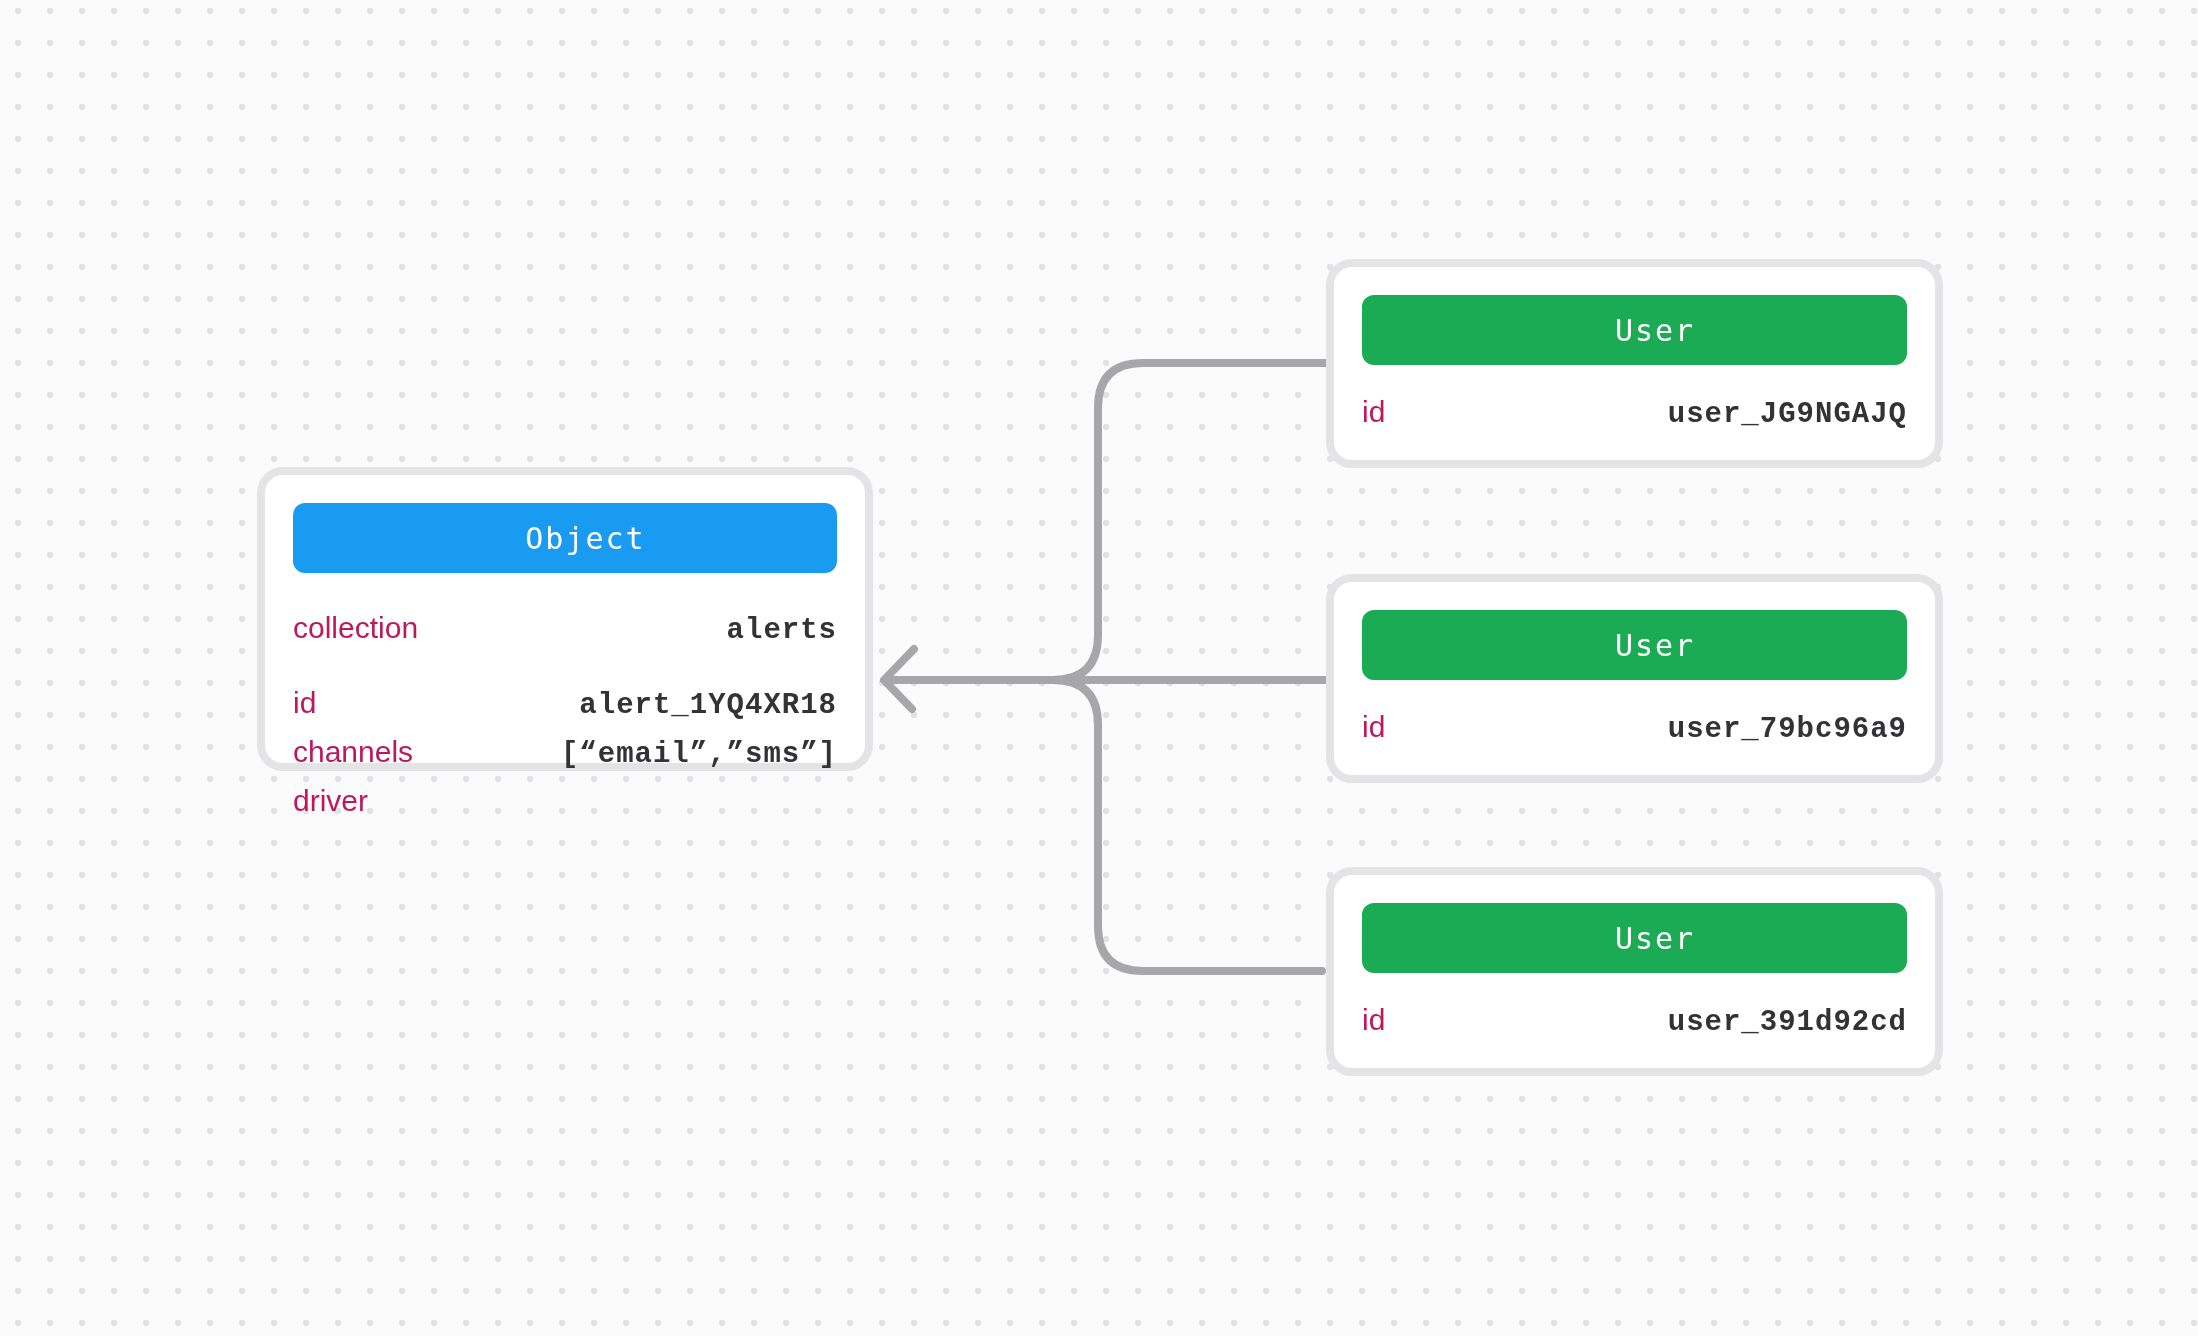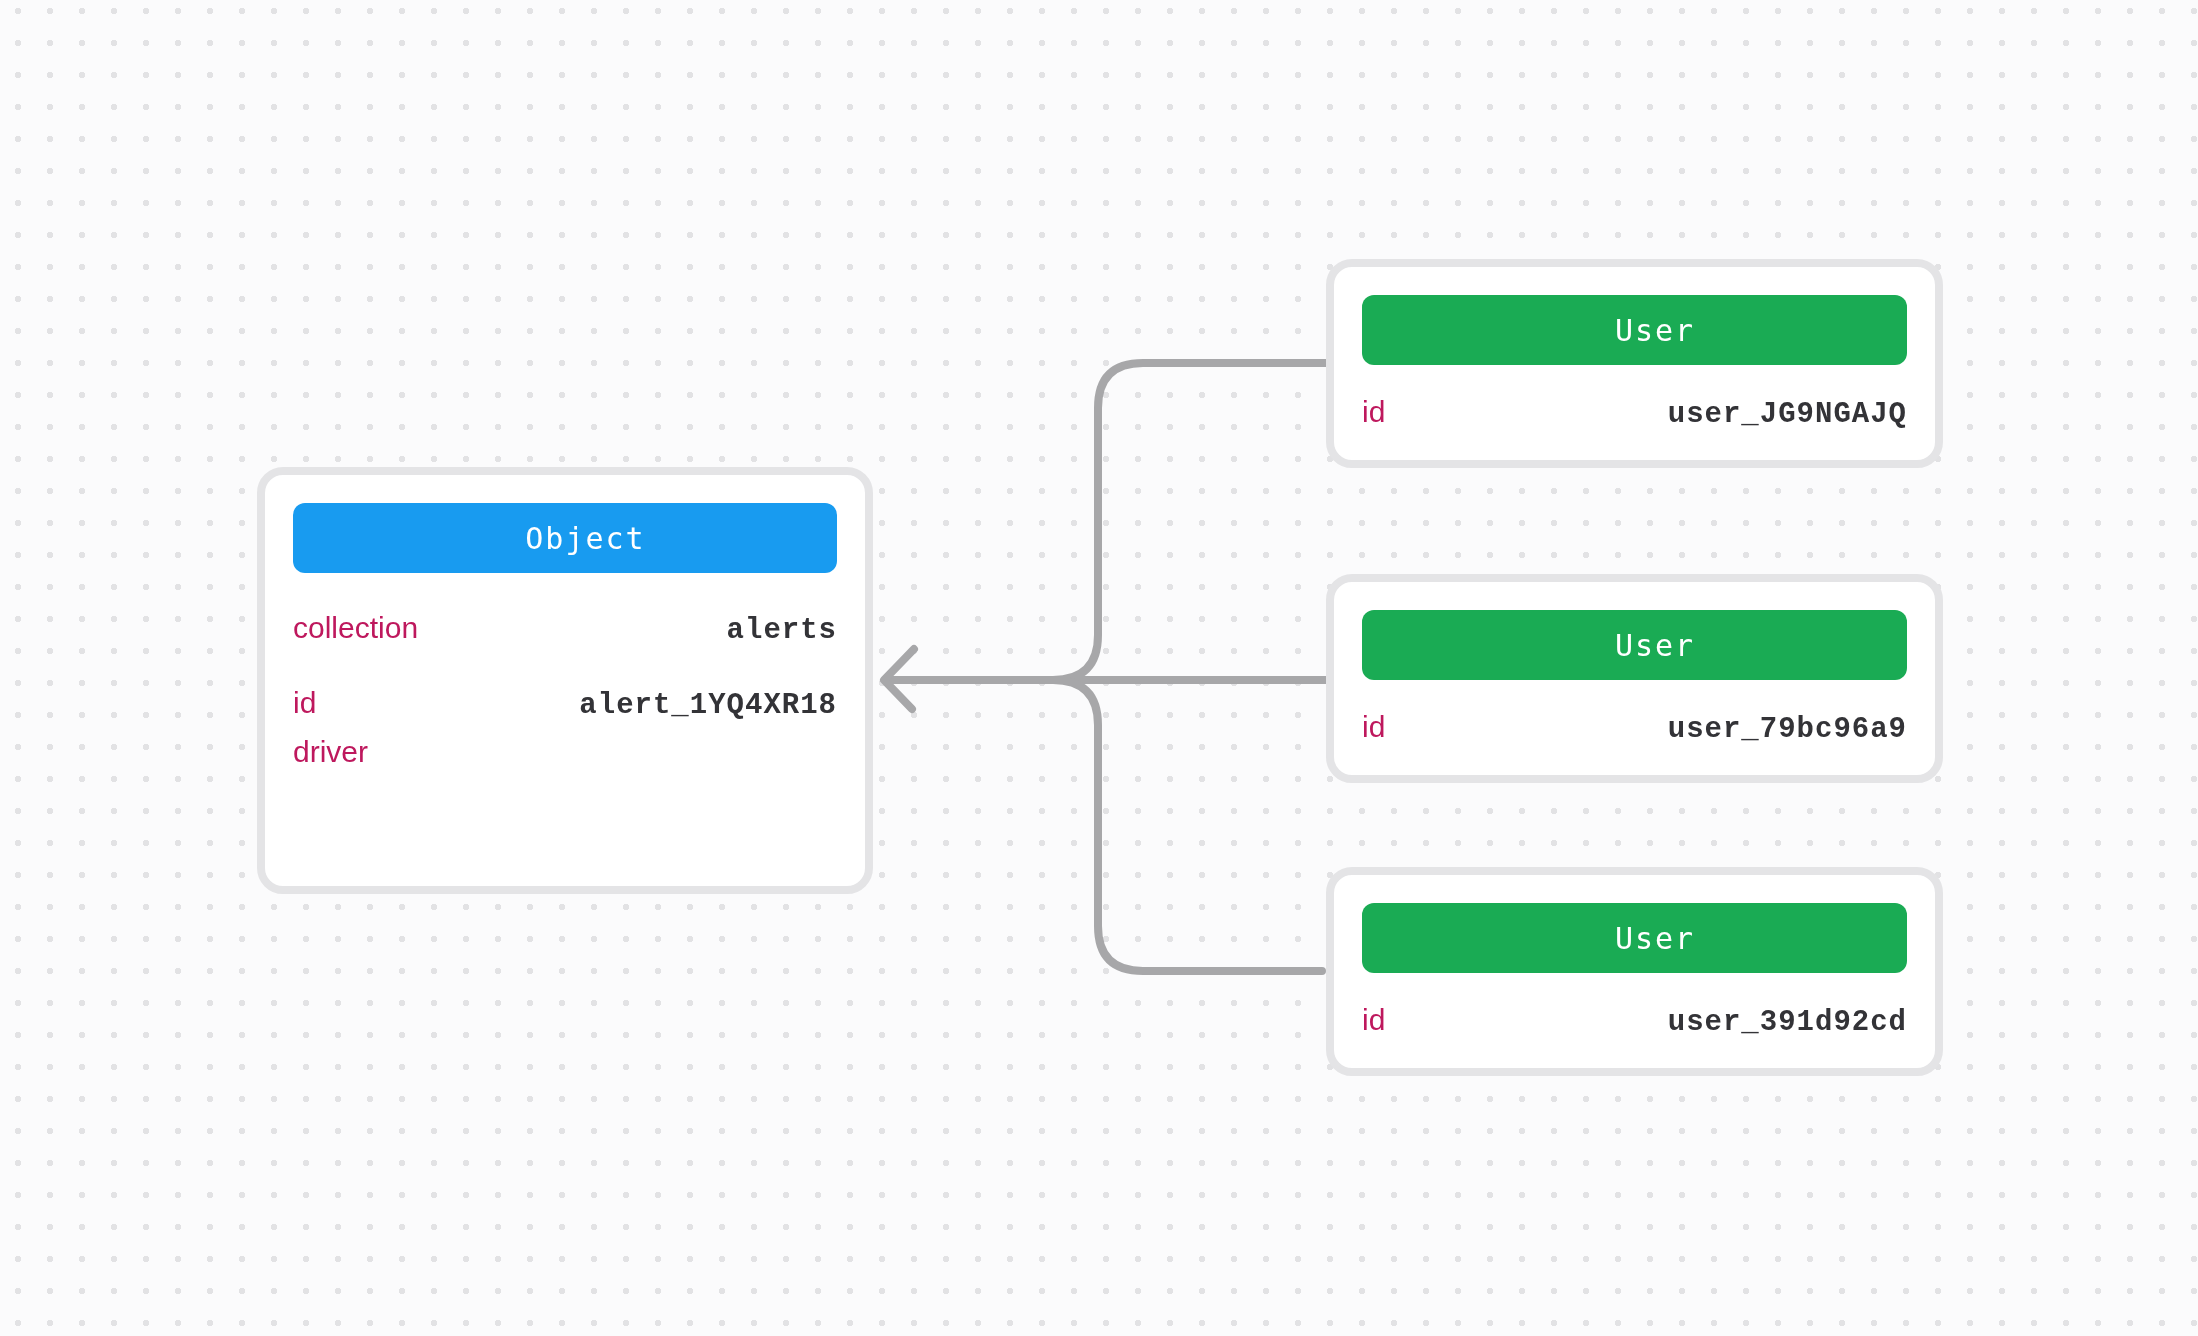--- a/index.html
+++ b/index.html
@@ -29,21 +29,21 @@
     stroke-linejoin: round;
   }
 
   .card {
     position: absolute;
     background: #ffffff;
     border: 8px solid #e4e4e6;
     border-radius: 26px;
     padding: 28px;
   }
-  .object-card { left: 257px; top: 467px; width: 616px; height: 427px; }
+  .object-card { left: 257px; top: 467px; width: 616px; height: 304px; }
   .user-card   { left: 1326px; width: 617px; height: 209px; }
   .user-card-1 { top: 259px; }
   .user-card-2 { top: 574px; }
   .user-card-3 { top: 867px; }
 
   .pill {
     height: 70px;
     border-radius: 12px;
     display: flex;
     align-items: center;
@@ -99,20 +99,24 @@
     <div class="rows">
       <div class="row">
         <span class="field-label">collection</span>
         <span class="field-value">alerts</span>
       </div>
       <div class="row group-start">
         <span class="field-label">id</span>
         <span class="field-value">alert_1YQ4XR18</span>
       </div>
       <div class="row">
+        <span class="field-label">channels</span>
+        <span class="field-value">[“email”,”sms”]</span>
+      </div>
+      <div class="row">
         <span class="field-label">driver</span>
       </div>
     </div>
   </section>
 
   <section class="card user-card user-card-1">
     <header class="pill" style="background: rgb(26, 171, 84);">
       <span>User</span>
     </header>
     <div class="rows">

